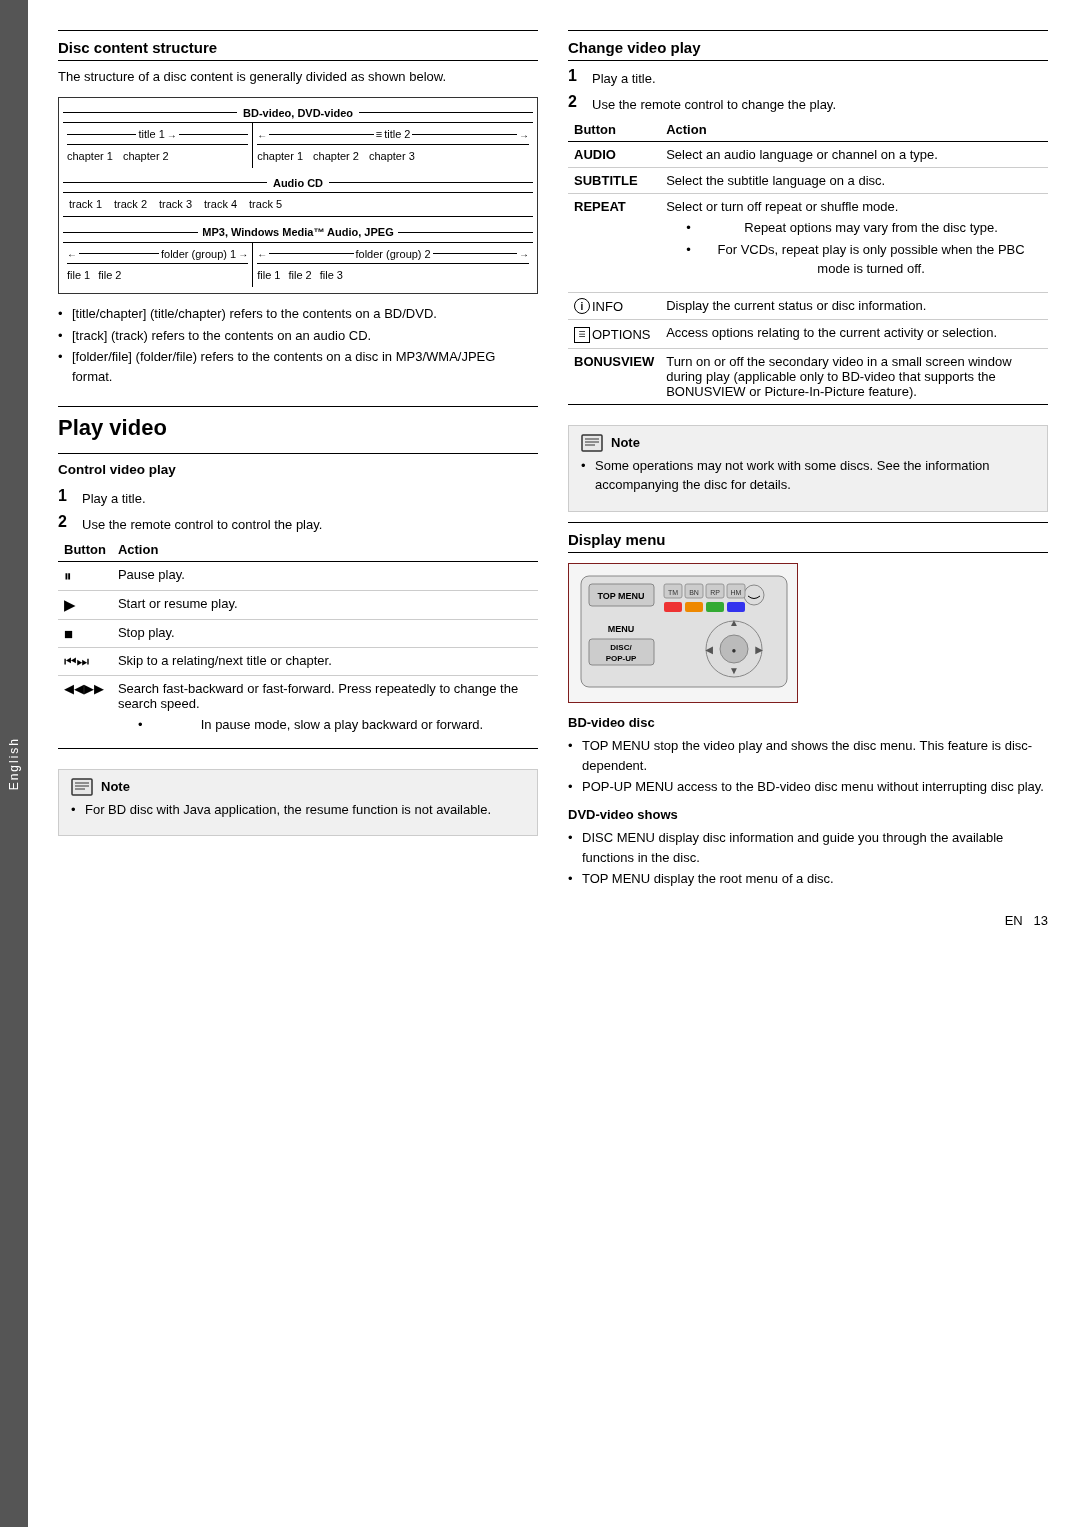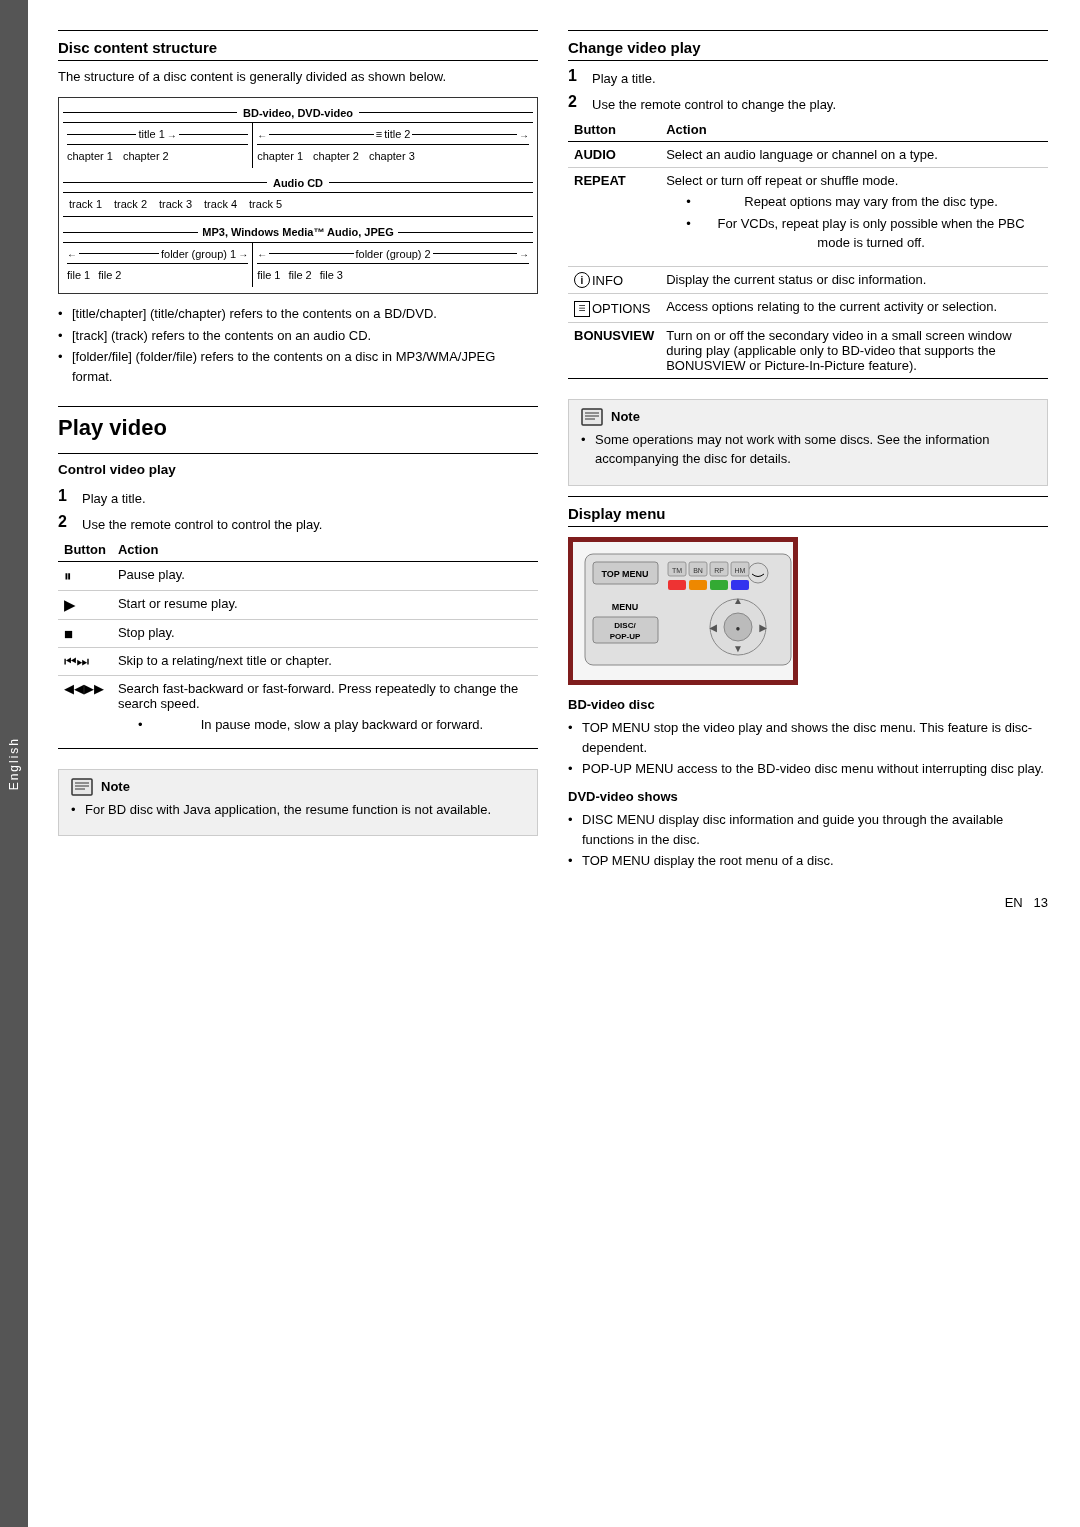--- a/index.html
+++ b/index.html
@@ -433,20 +433,24 @@
               <th>Button</th>
               <th>Action</th>
             </tr>
           </thead>
           <tbody>
             <tr>
               <td style="font-weight:bold; white-space:nowrap;">AUDIO</td>
               <td>Select an audio language or channel on a type.</td>
             </tr>
             <tr>
+              <td style="font-weight:bold; white-space:nowrap;">SUBTITLE</td>
+              <td>Select the subtitle language on a disc.</td>
+            </tr>
+            <tr>
               <td style="font-weight:bold; white-space:nowrap;">REPEAT</td>
               <td>
                 Select or turn off repeat or shuffle mode.
                 <ul class="sub-bullet" style="margin-top:4px;">
                   <li>Repeat options may vary from the disc type.</li>
                   <li>For VCDs, repeat play is only possible when the PBC mode is turned off.</li>
                 </ul>
               </td>
             </tr>
             <tr>
@@ -487,21 +491,21 @@
         </div>
         <ul>
           <li><span>Some operations may not work with some discs. See the information accompanying the disc for details.</span></li>
         </ul>
       </div>
 
       <div class="section">
         <div class="top-divider" style="margin-top:10px;"></div>
         <h2>Display menu</h2>
 
-        <div style="margin: 10px 0; background:#f5f5f5; border:5px solid #7f1d1d; padding:10px; width:230px;">
+        <div style="margin: 10px 0; background:#f5f5f5; border:1px solid #7f1d1d; padding:10px; width:230px;">
           
           <svg width="210" height="115" viewBox="0 0 210 115">
 
             <rect x="2" y="2" width="206" height="111" rx="8" fill="#e0e0e0" stroke="#888" stroke-width="1"></rect>
 
             <rect x="10" y="10" width="65" height="22" rx="3" fill="#ccc" stroke="#888" stroke-width="1"></rect>
             <text x="42" y="25" font-size="9" font-weight="bold" text-anchor="middle" fill="#000">TOP MENU</text>
 
             <circle cx="175" cy="21" r="10" fill="#ddd" stroke="#888" stroke-width="1"></circle>
             <path d="M169 22 Q175 27 181 22" stroke="#000" stroke-width="1" fill="none"></path>

